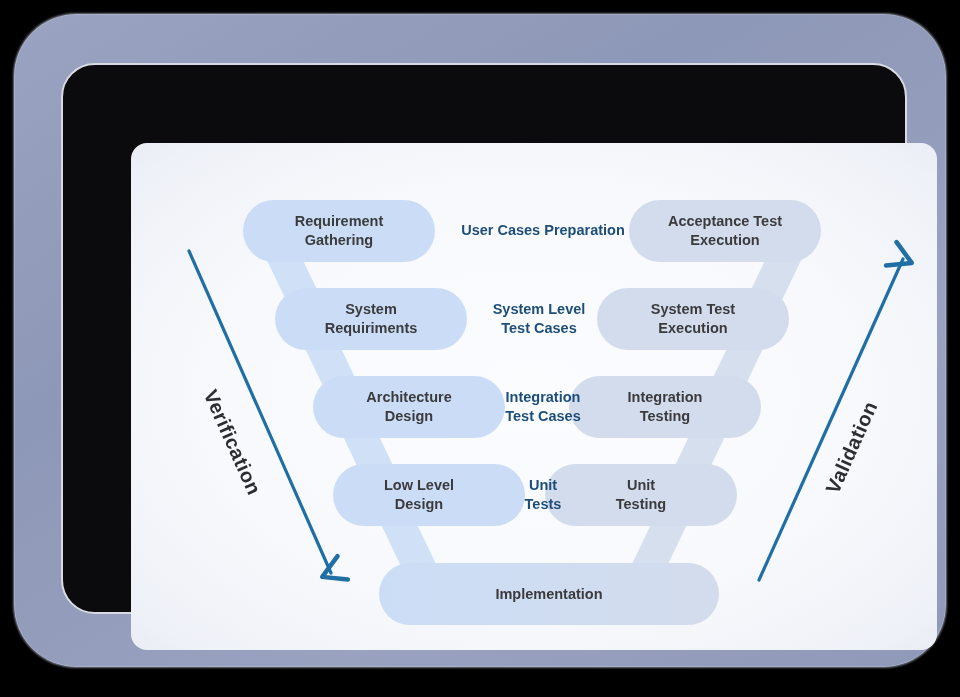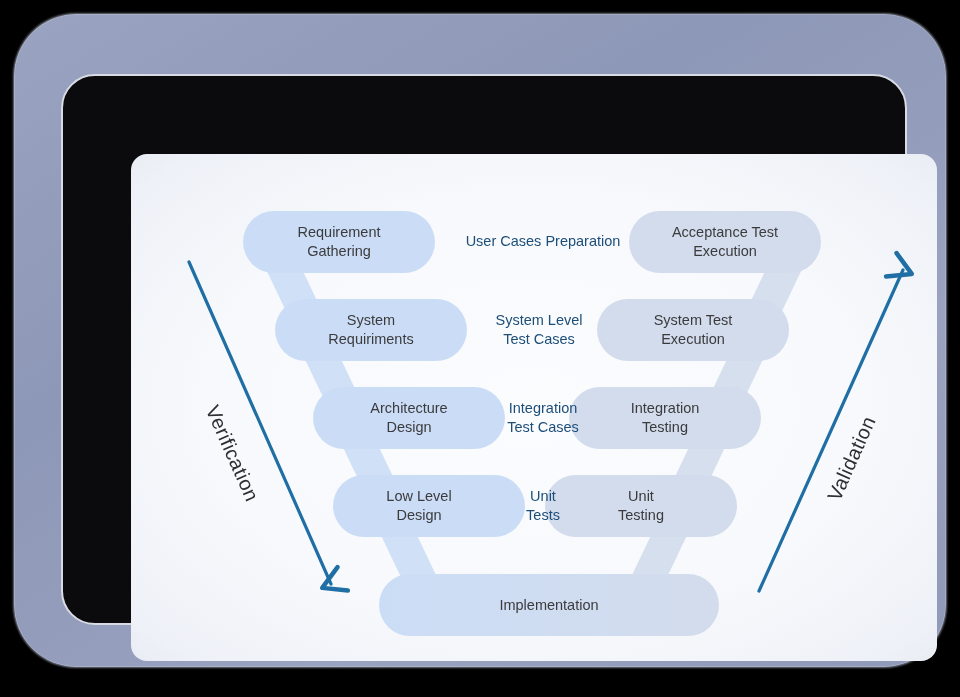--- a/index.html
+++ b/index.html
@@ -37,27 +37,28 @@
     position:absolute;
     inset:0;
     border-radius:62px;
     box-shadow: inset 0 0 0 1px rgba(255,255,255,0.18);
     pointer-events:none;
   }
 
   .device-bezel {
     position: absolute;
     left: 47px;
-    top: 60px;
+    top: 49px;
     width: 846px;
     height: 551px;
     border-radius: 34px;
     background: #0b0b0d;
     border: 2px solid #d8dbe4;
     box-sizing: border-box;
+    font-weight: bold;
   }
 
   .device-screen {
     position: absolute;
     left: 68px;
     top: 78px;
     width: 806px;
     height: 507px;
     border-radius: 16px;
     overflow: hidden;

